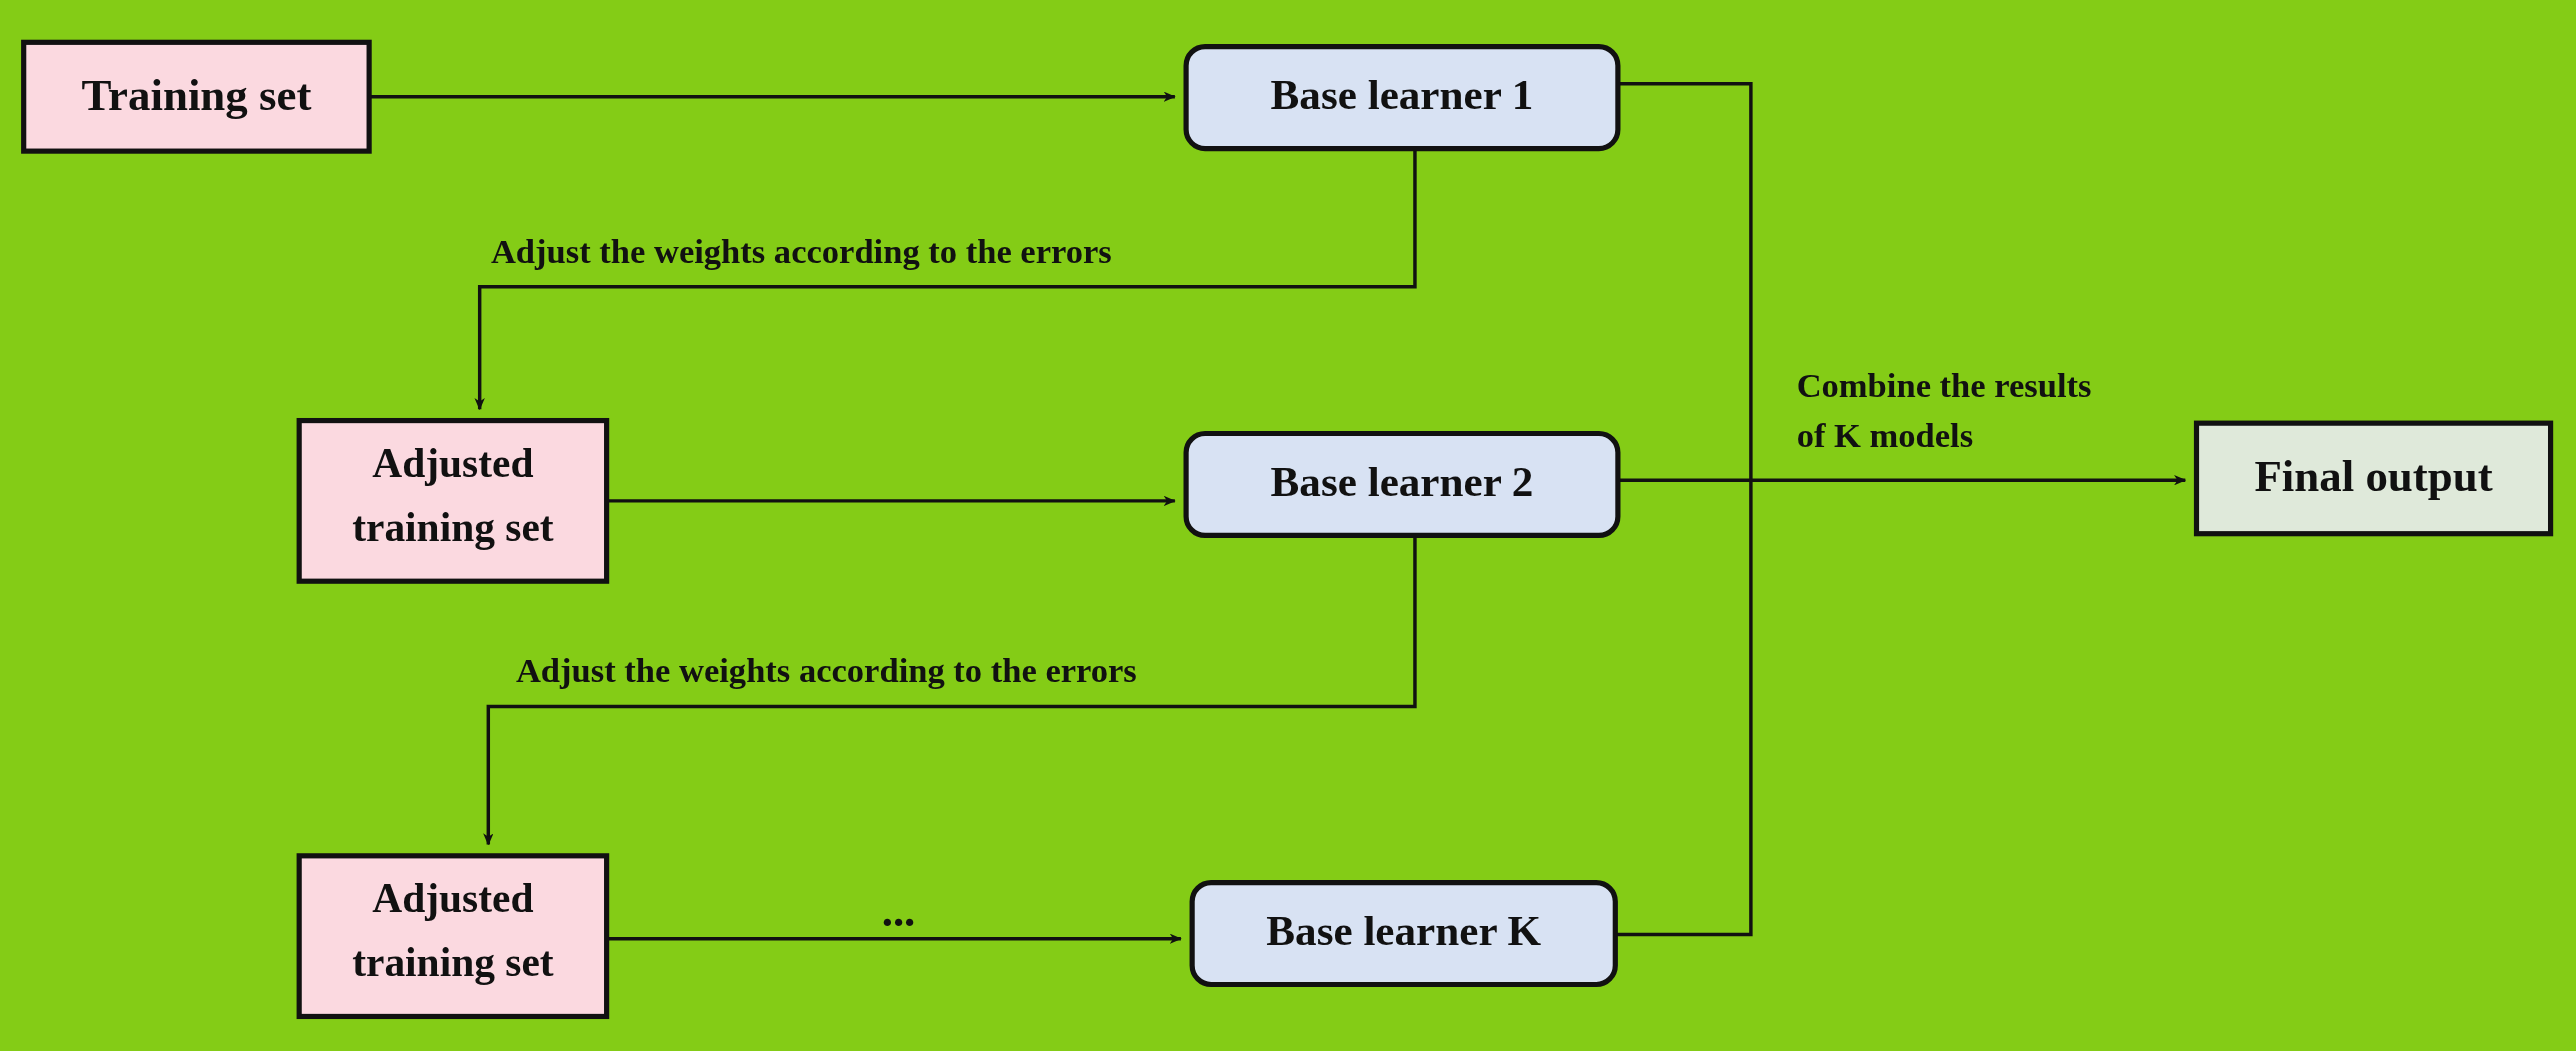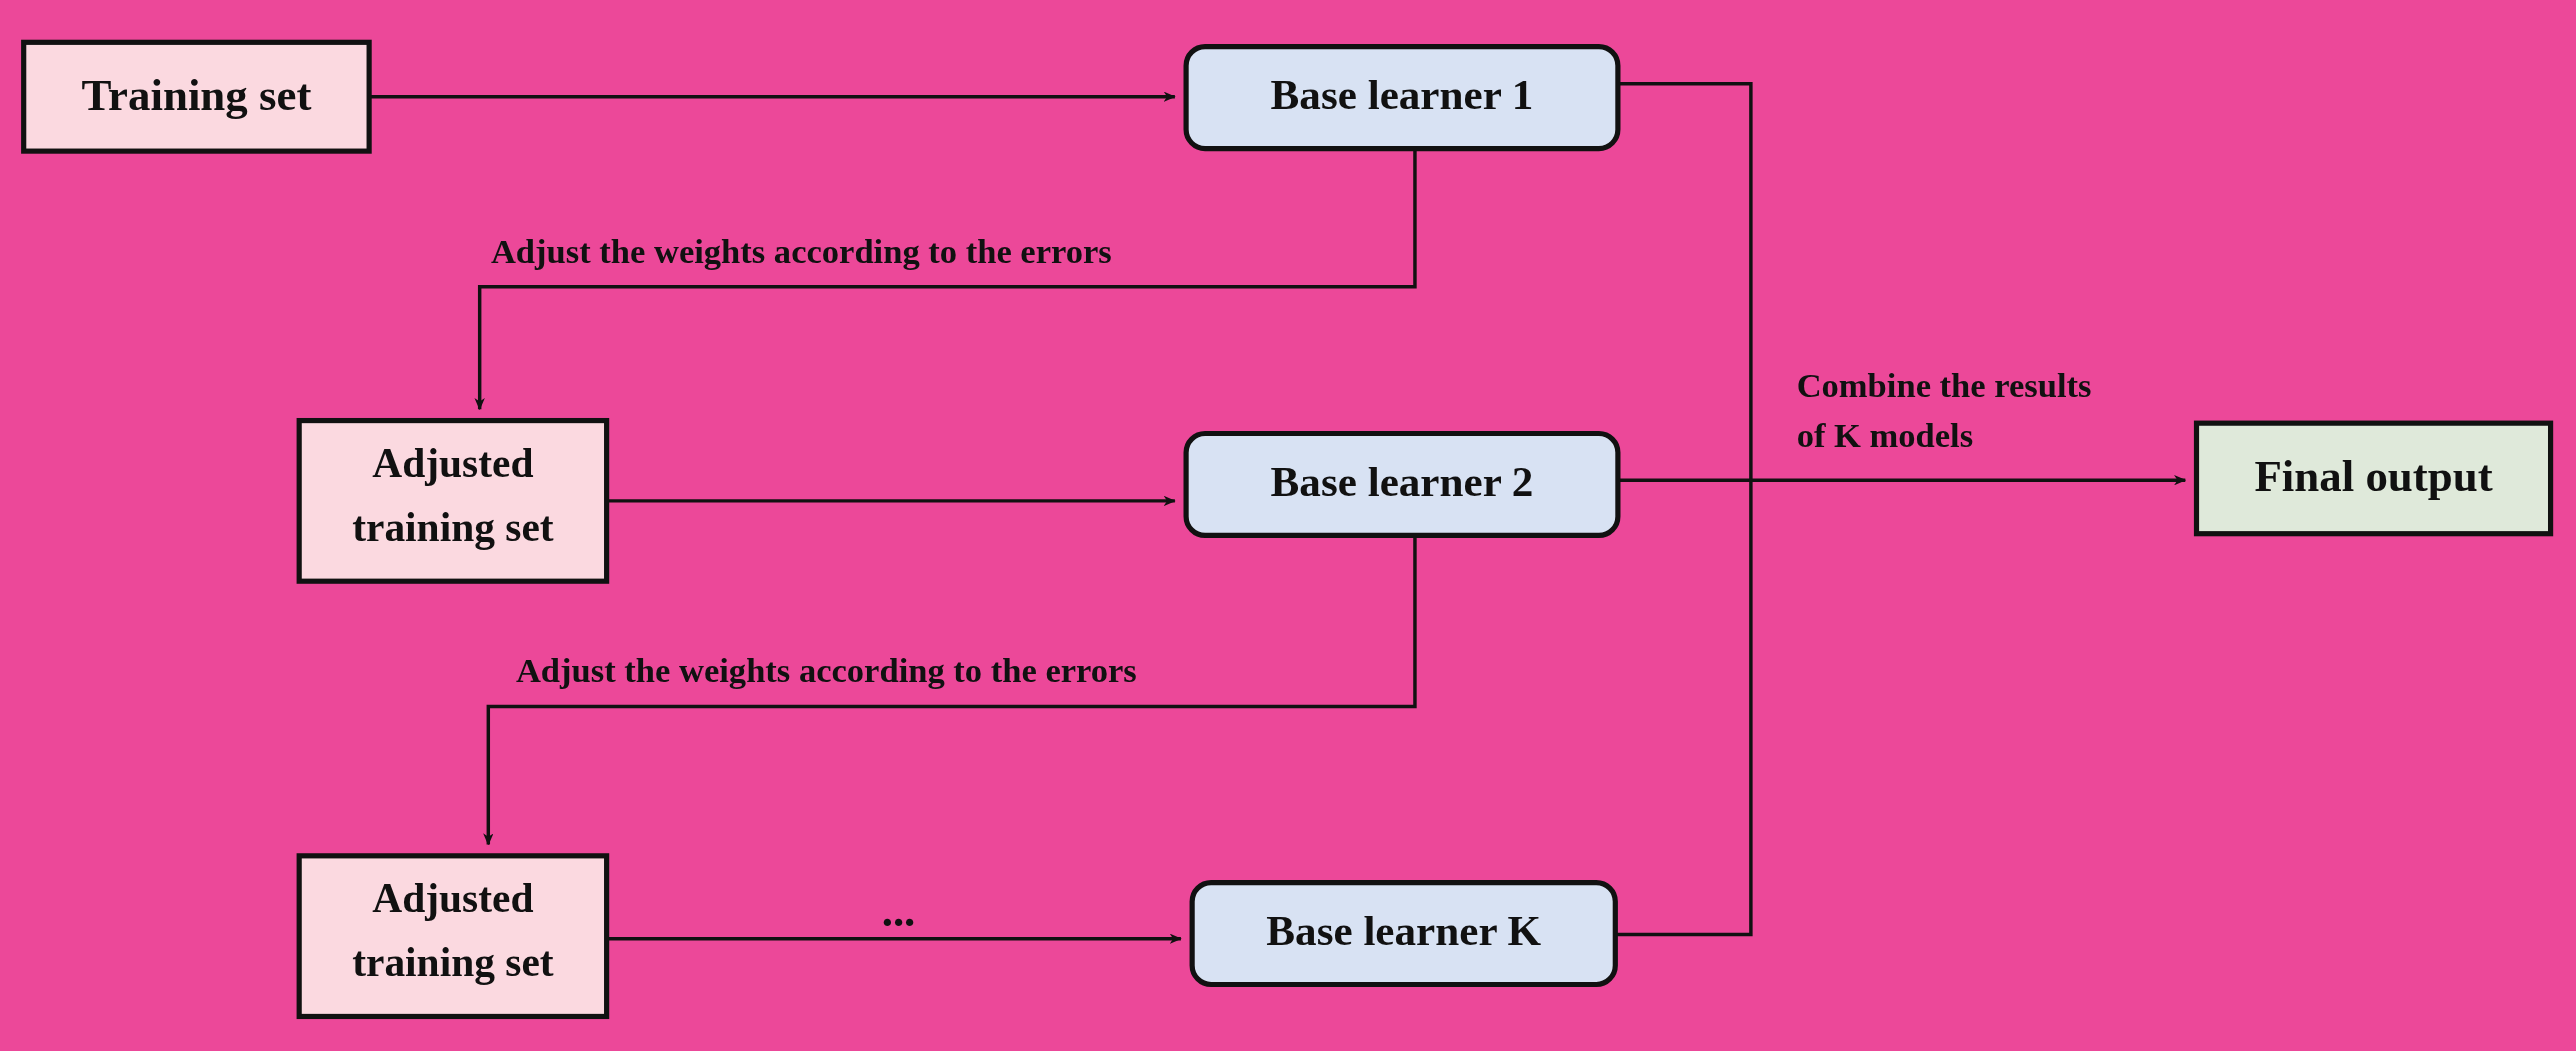--- a/index.html
+++ b/index.html
@@ -7,21 +7,21 @@
     padding: 0;
     background: #ffffff;
   }
   body {
     font-family: "Liberation Serif", "DejaVu Serif", serif;
   }
   #diagram-root {
     position: relative;
     width: 2576px;
     height: 1051px;
-    background: #ec4899;
+    background: #84cc16;
     overflow: hidden;
   }
   svg.canvas {
     position: absolute;
     top: 0;
     left: 0;
     width: 2576px;
     height: 1051px;
   }
   .node-label {

